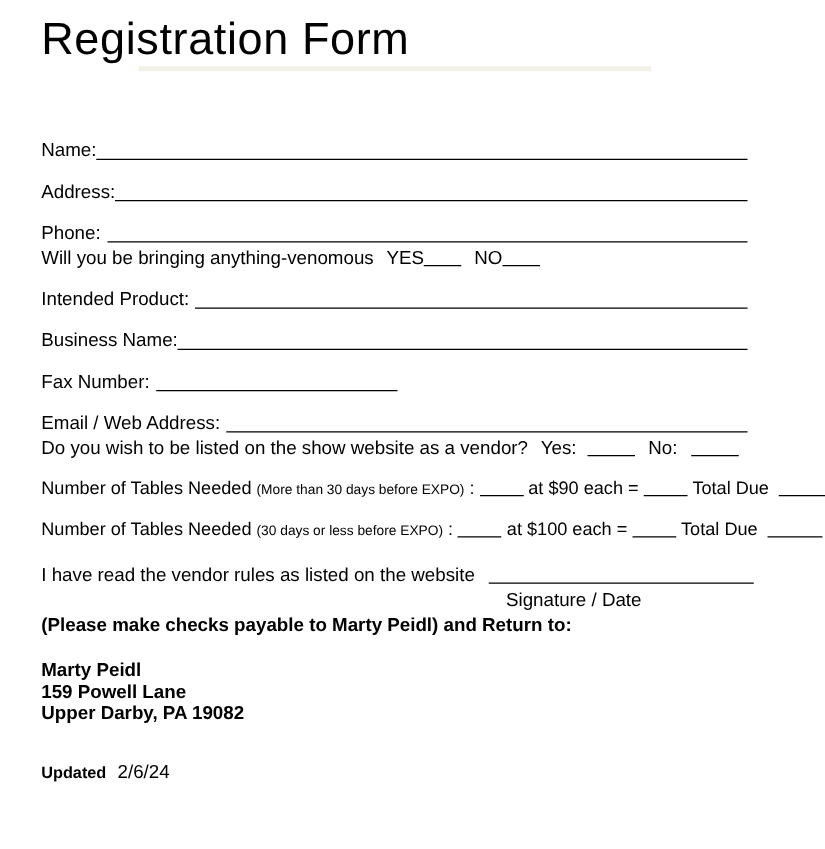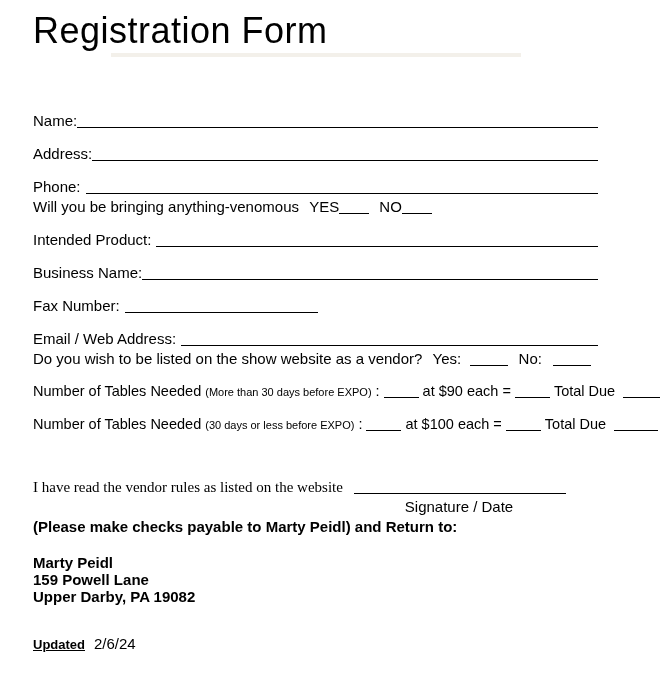--- a/index.html
+++ b/index.html
@@ -58,21 +58,21 @@
   .tables-row {
     font-size: 14.5px;
     line-height: 20px;
     margin-top: 12px;
     white-space: nowrap;
   }
   .tables-row .note { font-size: 11px; }
   .tables-row .bl { width: 35px; margin: 0 4px; }
   .tables-row .bl.total { width: 44px; margin-left: 8px; }
 
-  .rules-row { margin-top: 42px; font-family: Liberation Serif, serif; }
+  .rules-row { margin-top: 16px; }
   .sig-caption {
     margin-left: 320px;
     width: 212px;
     text-align: center;
     font-size: 15px;
     line-height: 20px;
   }
 
   .checks-note {
     margin-top: 0;
@@ -80,21 +80,21 @@
     font-weight: 700;
     line-height: 20px;
   }
   .return-block {
     margin-top: 17px;
     font-size: 15px;
     font-weight: 700;
     line-height: 17px;
   }
   .footer-row { margin-top: 30px; font-size: 15px; line-height: 18px; }
-  .footer-row .upd { font-weight: 700; font-size: 13px; text-decoration: underline; }
+  .footer-row .upd { font-weight: 700; font-size: 13px; }
   .footer-row .date { margin-left: 9px; font-size: 15px; }
 
   .sp { display: inline-block; width: 6px; }
 </style>
 </head>
 <body>
 
 <div class="page">
 
   <div class="title">Registration Form</div>

